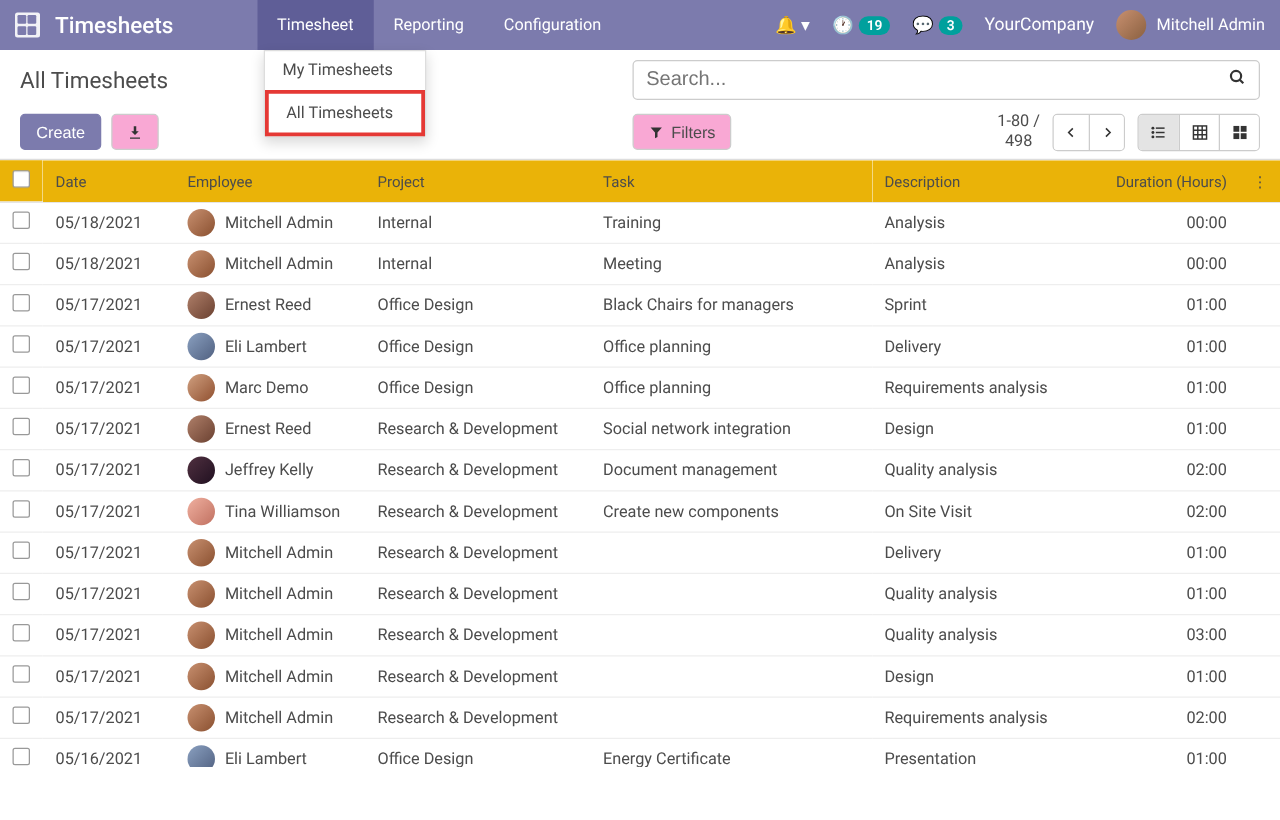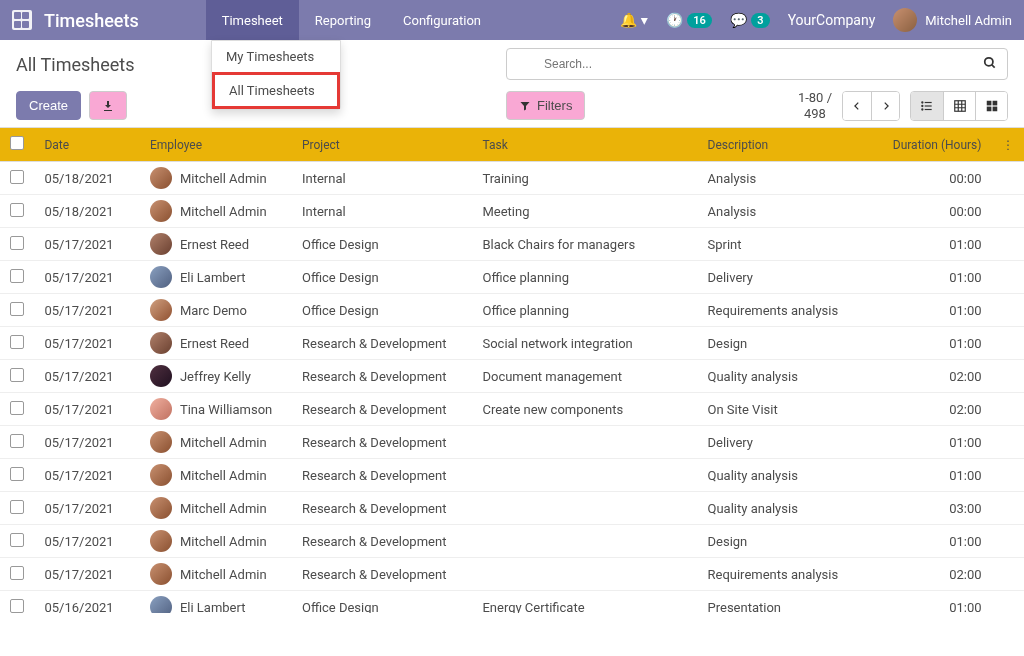--- a/index.html
+++ b/index.html
@@ -23,21 +23,21 @@
 
 .dropdown { position: absolute; top: 40px; left: 211px; background: #fff; border: 1px solid #ddd; box-shadow: 0 4px 10px rgba(0,0,0,0.15); border-radius: 0 0 3px 3px; z-index: 100; min-width: 130px; }
 .dropdown .dd-item { padding: 8px 14px; cursor: pointer; font-size: 13px; color: #4c4c4c; }
 .dropdown .highlight { border: 3px solid #e53935; outline: none; }
 
 
 .control { padding: 8px 16px 6px 16px; display: flex; flex-direction: column; gap: 10px; }
 .control-row1 { display: flex; align-items: center; }
 .breadcrumb { font-size: 18px; color: #4c4c4c; flex: 0 0 490px; }
 .search-wrap { flex: 1; position: relative; border: 1px solid #ccc; border-radius: 4px; height: 32px; display: flex; align-items: center; padding: 0 10px; }
-.search-wrap input { border: none; outline: none; flex: 1; font-size: 12px; background: transparent; margin-left: 27px; }
+.search-wrap input { border: none; outline: none; flex: 1; font-size: 16px; background: transparent; }
 .search-wrap .search-icon { color: #555; }
 
 .control-row2 { display: flex; align-items: center; }
 .left-buttons { flex: 0 0 490px; display: flex; gap: 8px; }
 .btn { border: 1px solid #ccc; background: #f9a8d4; border-radius: 4px; padding: 6px 12px; font-size: 13px; cursor: pointer; display: flex; align-items: center; gap: 6px; color: #4c4c4c; }
 .btn.primary { background: #7c7bad; border-color: #7c7bad; color: #fff; }
 .right-controls { flex: 1; display: flex; align-items: center; gap: 10px; }
 .right-controls .btn-group { display: flex; gap: 8px; }
 .pager { display: flex; align-items: center; gap: 10px; margin-left: auto;}
 .pager .pager-text { font-size: 13px; color: #4c4c4c; text-align: center; line-height: 1.2; }
@@ -81,21 +81,21 @@
     </div>
   <div class="brand">Timesheets</div>
   <div class="menu-items">
     <div class="menu-item active">Timesheet</div>
     <div class="menu-item">Reporting</div>
     <div class="menu-item">Configuration</div>
   </div>
   <div class="spacer"></div>
   <div class="right">
     <div class="icon-btn">🔔 ▾</div>
-    <div class="icon-btn">🕐<span class="badge">16</span></div>
+    <div class="icon-btn">🕐<span class="badge">19</span></div>
     <div class="icon-btn">💬<span class="badge">3</span></div>
     <div class="icon-btn">YourCompany</div>
     <div class="user">
       <span class="avatar"></span>
       <span>Mitchell Admin</span>
     </div>
   </div>
 </div>
 
 <div class="dropdown">

